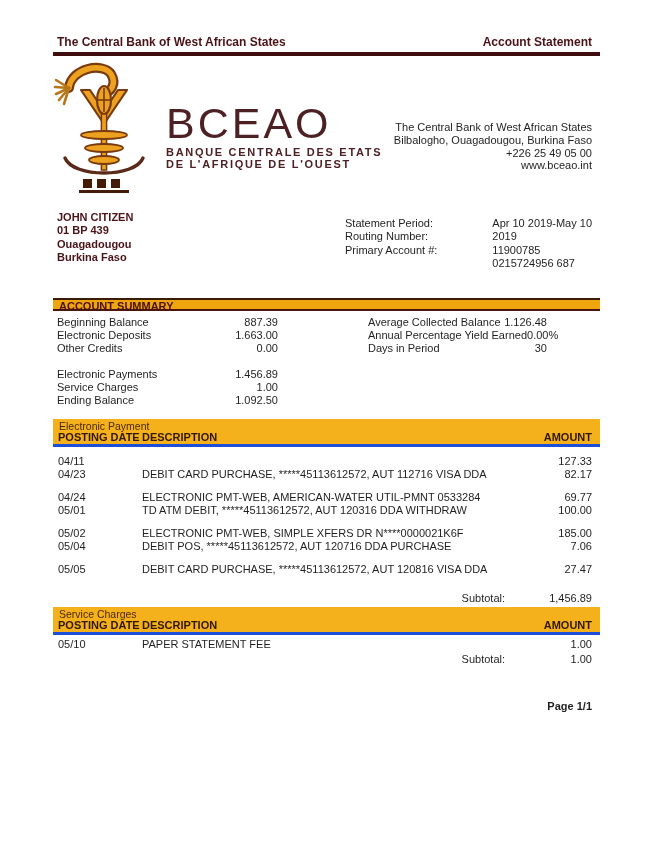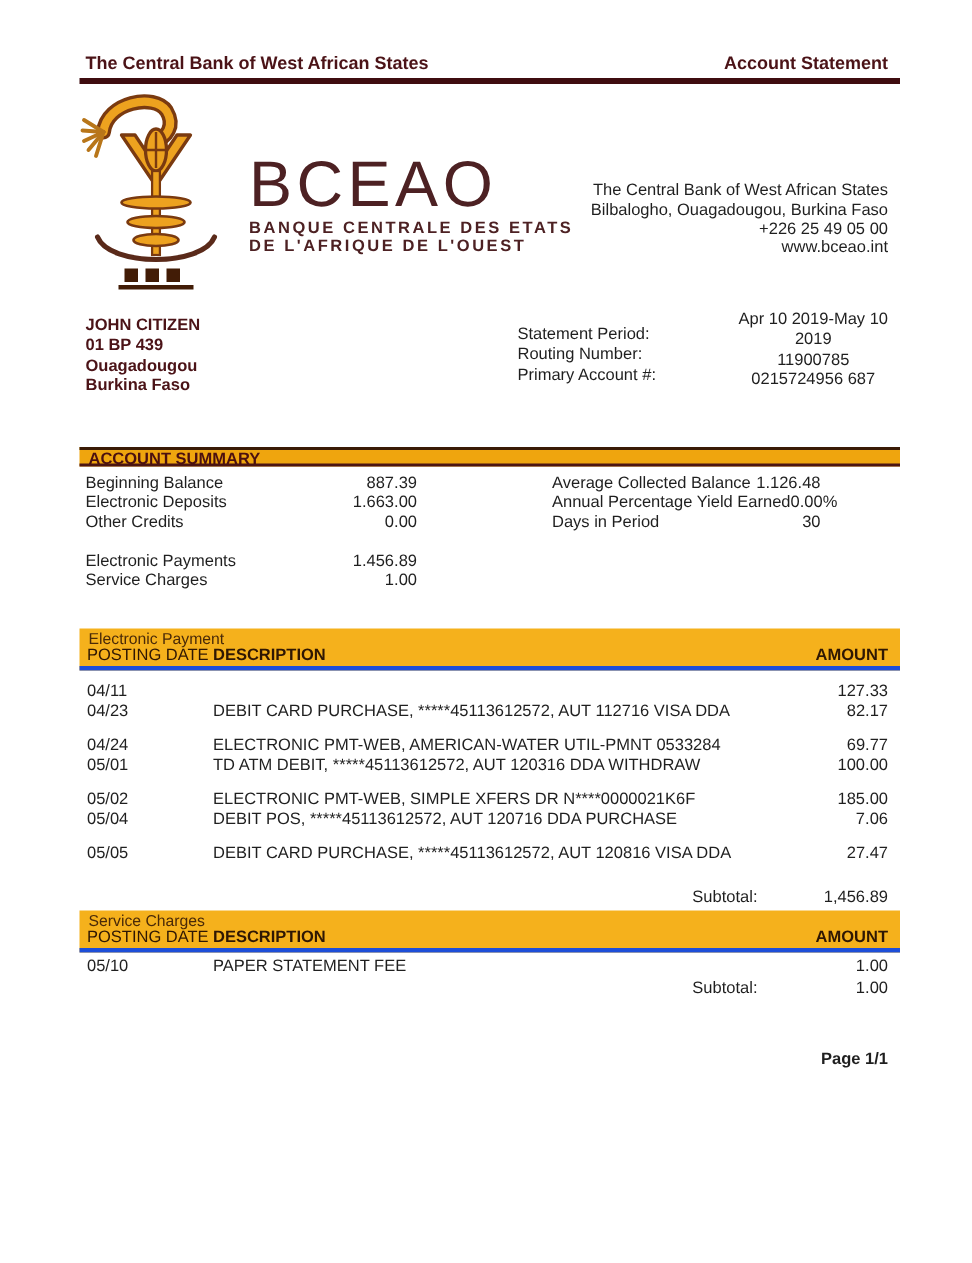--- a/index.html
+++ b/index.html
@@ -15,21 +15,21 @@
   .logo-icon{position:absolute;left:53px;top:60px;width:102px;height:134px;}
   .logo-icon svg{width:100%;height:100%;}
   .logo-text{position:absolute;left:166px;top:100px;width:180px;color:var(--logo_text,#4d2123);}
   .logo-acronym{font-size:43px;letter-spacing:3px;line-height:46px;}
   .logo-tag{font-size:11px;font-weight:bold;letter-spacing:1.7px;line-height:12px;white-space:nowrap;}
   .logo-tag:first-of-type{margin-top:5px;}
   
   .bank-address{position:absolute;right:56px;top:121px;text-align:right;line-height:12.8px;}
   .customer{position:absolute;left:57px;top:211px;line-height:13.4px;font-weight:bold;color:var(--maroon,#4b1317);}
   .stmt-labels{position:absolute;left:345px;top:217px;line-height:13.4px;}
-  .stmt-values{position:absolute;right:56px;top:207px;text-align:center;line-height:13.4px;}
+  .stmt-values{position:absolute;right:56px;top:217px;text-align:left;line-height:13.4px;}
   
   .summary-bar{
     position:absolute;left:53px;top:298px;width:547px;height:13px;
     background:var(--gold_summary,#efa50e);
     border-top:2px solid #3a1b06;border-bottom:2px solid #4c1512;
     line-height:13px;font-weight:bold;color:#4b1010;padding-left:6px;box-sizing:border-box;
   }
   .sum-col{position:absolute;top:316px;}
   .sum-left{left:57px;width:221px;}
   .sum-right{left:368px;width:179px;}
@@ -37,21 +37,21 @@
   
   .table-bar{
     position:absolute;left:53px;width:547px;height:25px;
     background:var(--gold_table,#f5b11c);
     border-bottom:3px solid #1d4ed8;
   }
   .ep-bar{top:419px;}
   .sc-bar{top:607px;}
   .bar-title{position:absolute;left:6px;top:1px;font-size:10.5px;color:#4a2a08;line-height:12px;}
   .bar-cols{position:absolute;left:0;right:0;top:12px;height:13px;line-height:13px;}
-  .col-date{position:absolute;left:5px;font-weight:normal;color:#2f1703;}
+  .col-date{position:absolute;left:5px;font-weight:bold;color:#2f1703;}
   .col-desc{position:absolute;left:89px;font-weight:bold;color:#2f1703;}
   .col-amt{position:absolute;right:8px;font-weight:bold;color:#2f1703;}
   .rows{position:absolute;left:53px;width:547px;}
   .ep-rows{top:455px;}
   .sc-rows{top:638px;}
   .trow{position:relative;height:13px;line-height:13px;}
   .trow.gap-after{margin-bottom:10px;}
   .c-date{position:absolute;left:5px;}
   .c-desc{position:absolute;left:89px;white-space:nowrap;}
   .c-amt{position:absolute;right:8px;}
@@ -184,20 +184,24 @@
       <div class="srow">
         <span>Electronic Payments</span>
         <span>1.456.89</span>
       </div>
 
       <div class="srow">
         <span>Service Charges</span>
         <span>1.00</span>
       </div>
 
+      <div class="srow">
+        <span>Ending Balance</span>
+        <span>1.092.50</span>
+      </div>
     </div>
   <div class="sum-col sum-right">
 
       <div class="srow">
         <span>Average Collected Balance</span>
         <span>1.126.48</span>
       </div>
 
       <div class="srow">
         <span>Annual Percentage Yield Earned</span>

